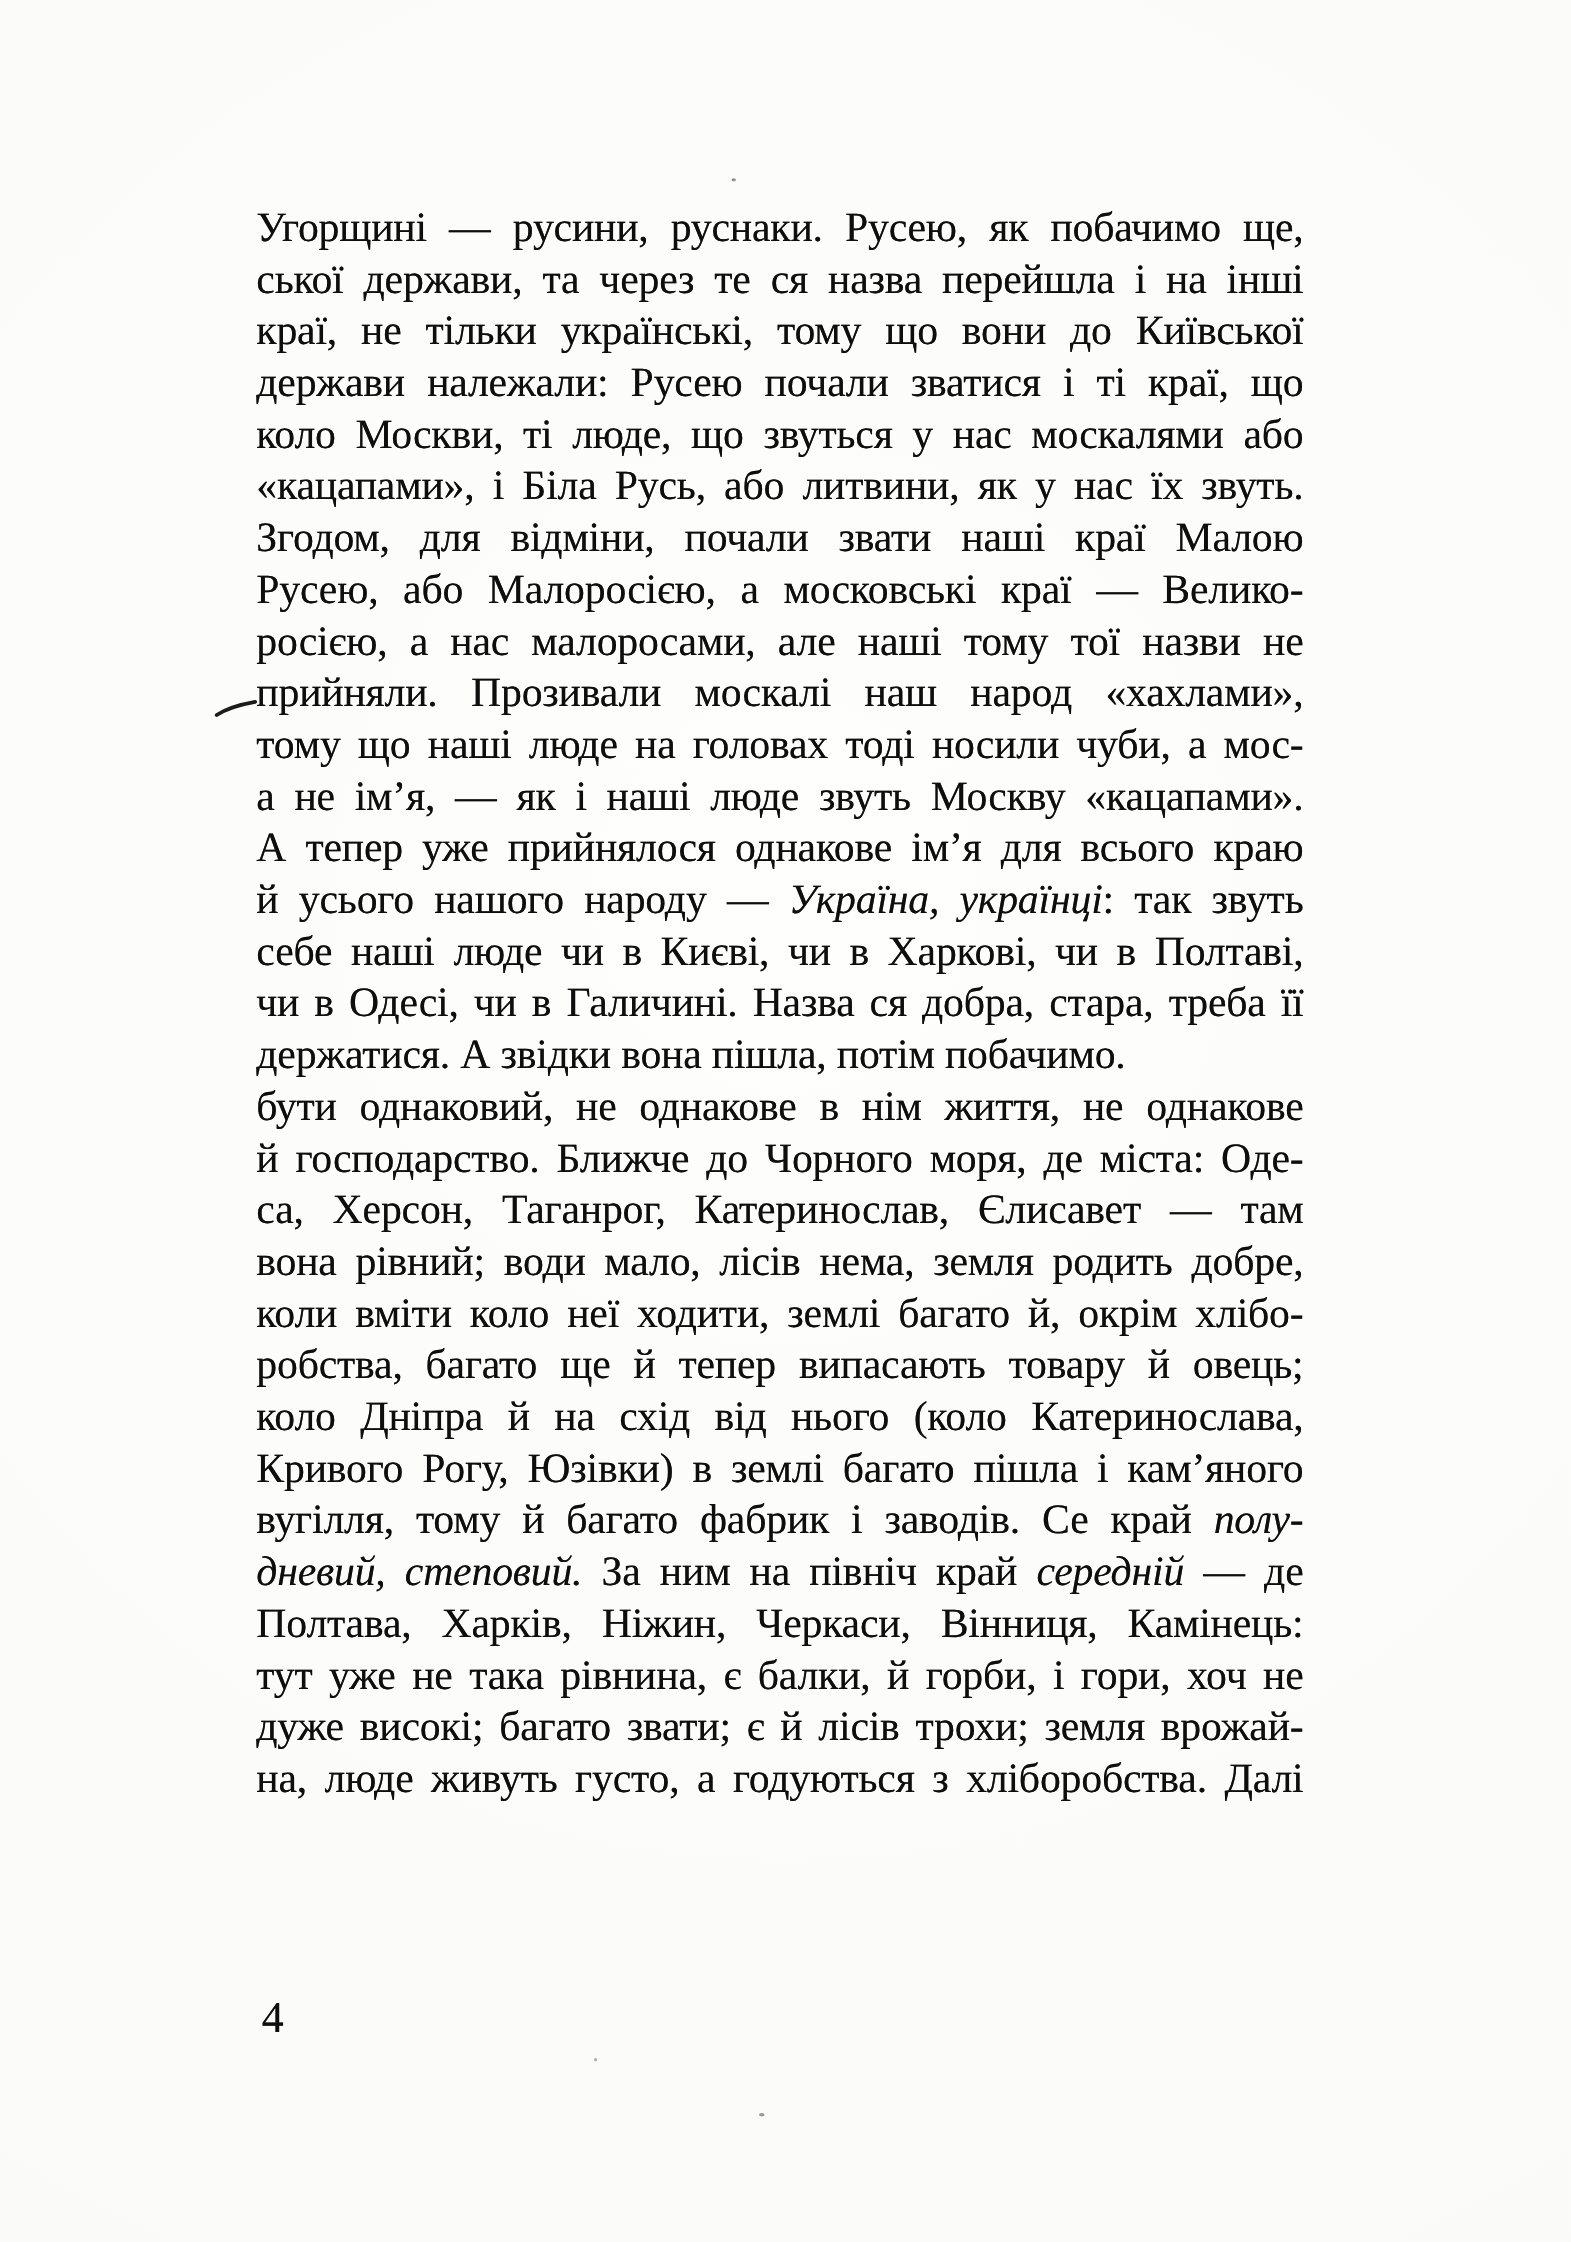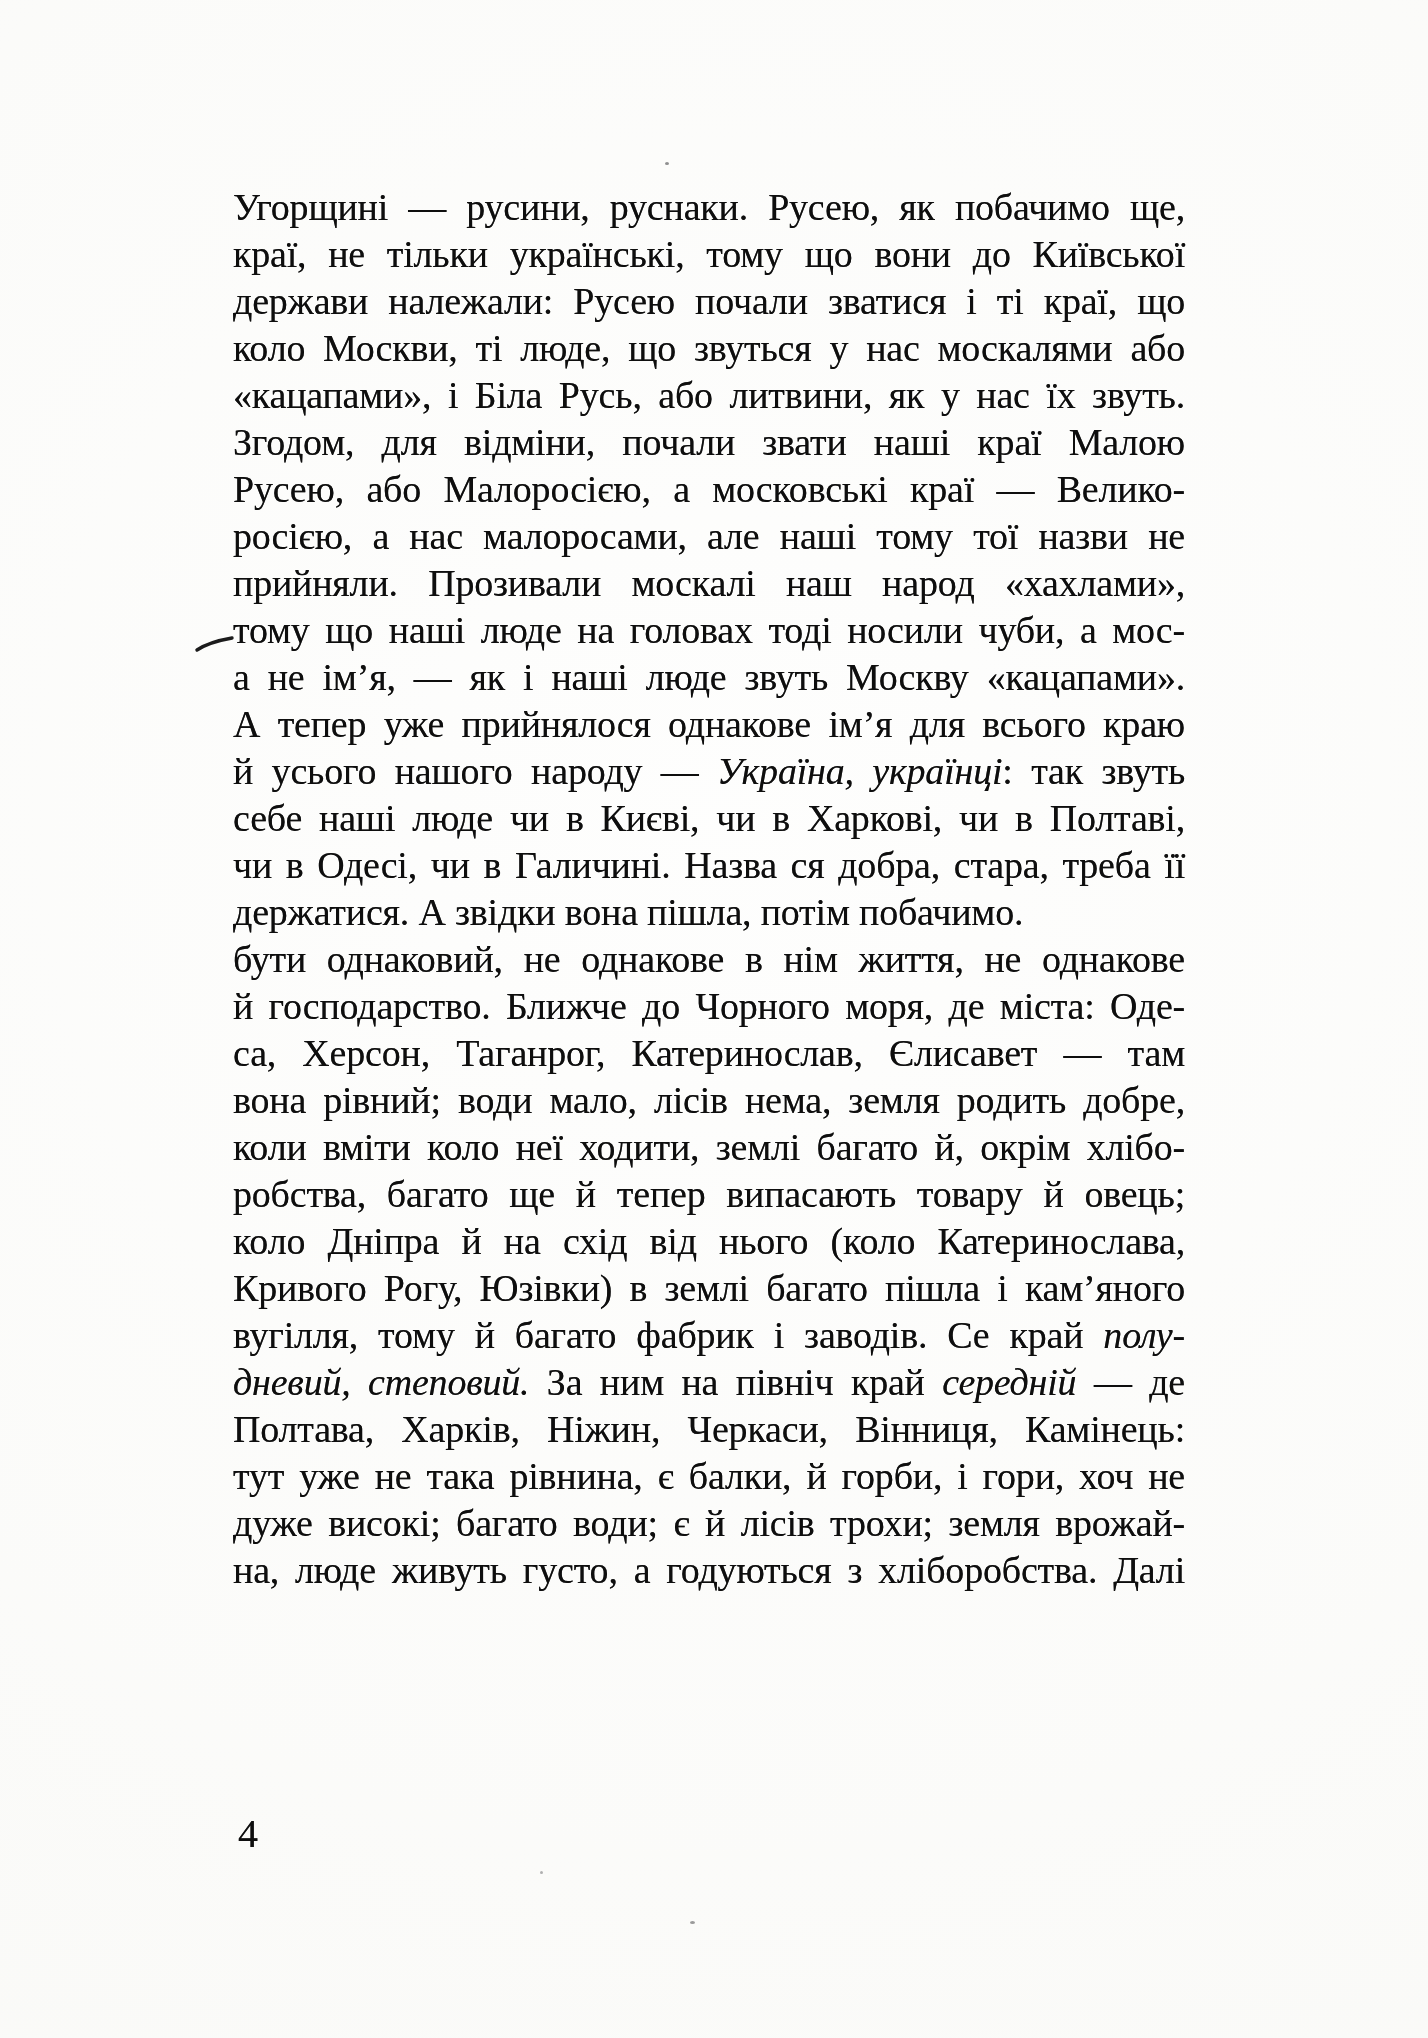--- a/index.html
+++ b/index.html
@@ -47,20 +47,21 @@
   <svg class="pen-mark" width="44" height="26">
     <path d="M3,20 Q15,12 38,8" stroke="#1c1c1c" stroke-width="3.4" fill="none" stroke-linecap="round"></path>
   </svg>
 
   <div class="speck speck-1"></div>
   <div class="speck speck-2"></div>
   <div class="speck speck-3"></div>
 
   <div class="text-block">
       <div class="line"><span>Угорщині — русини, руснаки. Русею, як побачимо ще,</span></div>
+      <div class="line"><span>ської держави, та через те ся назва перейшла і на інші</span></div>
       <div class="line"><span>краї, не тільки українські, тому що вони до Київської</span></div>
       <div class="line"><span>держави належали: Русею почали зватися і ті краї, що</span></div>
       <div class="line"><span>коло Москви, ті люде, що звуться у нас москалями або</span></div>
       <div class="line"><span>«кацапами», і Біла Русь, або литвини, як у нас їх звуть.</span></div>
       <div class="line"><span>Згодом, для відміни, почали звати наші краї Малою</span></div>
       <div class="line"><span>Русею, або Малоросією, а московські краї — Велико-</span></div>
       <div class="line"><span>росією, а нас малоросами, але наші тому тої назви не</span></div>
       <div class="line"><span>прийняли. Прозивали москалі наш народ «хахлами»,</span></div>
       <div class="line"><span>тому що наші люде на головах тоді носили чуби, а мос-</span></div>
       <div class="line"><span>а не ім’я, — як і наші люде звуть Москву «кацапами».</span></div>
@@ -74,19 +75,19 @@
       <div class="line"><span>са, Херсон, Таганрог, Катеринослав, Єлисавет — там</span></div>
       <div class="line"><span>вона рівний; води мало, лісів нема, земля родить добре,</span></div>
       <div class="line"><span>коли вміти коло неї ходити, землі багато й, окрім хлібо-</span></div>
       <div class="line"><span>робства, багато ще й тепер випасають товару й овець;</span></div>
       <div class="line"><span>коло Дніпра й на схід від нього (коло Катеринослава,</span></div>
       <div class="line"><span>Кривого Рогу, Юзівки) в землі багато пішла і кам’яного</span></div>
       <div class="line"><span>вугілля, тому й багато фабрик і заводів. Се край </span><span class="it">полу-</span></div>
       <div class="line"><span class="it">дневий, степовий.</span><span> За ним на північ край </span><span class="it">середній</span><span> — де</span></div>
       <div class="line"><span>Полтава, Харків, Ніжин, Черкаси, Вінниця, Камінець:</span></div>
       <div class="line"><span>тут уже не така рівнина, є балки, й горби, і гори, хоч не</span></div>
-      <div class="line"><span>дуже високі; багато води; є й лісів трохи; земля врожай-</span></div>
+      <div class="line"><span>дуже високі; багато звати; є й лісів трохи; земля врожай-</span></div>
       <div class="line"><span>на, люде живуть густо, а годуються з хліборобства. Далі</span></div>
     </div>
 
   <div class="page-number">4</div>
 
 </div>
 
 </body></html>

